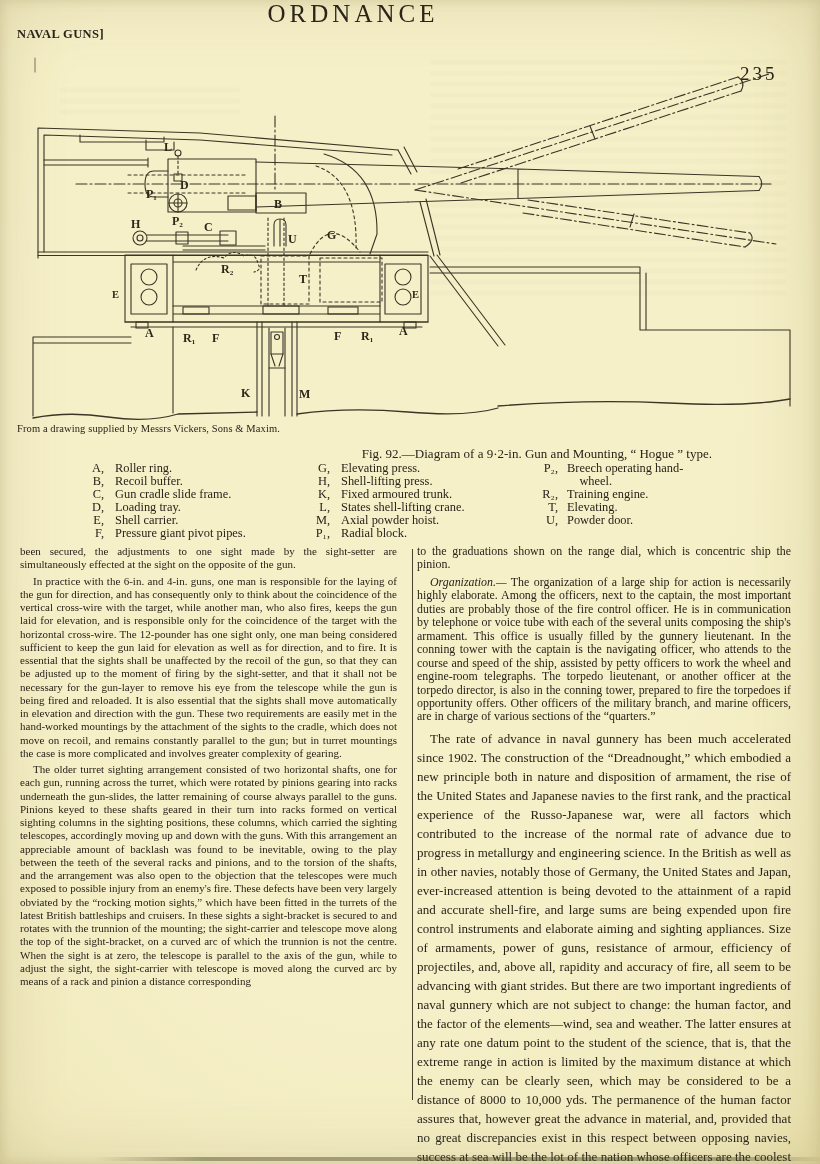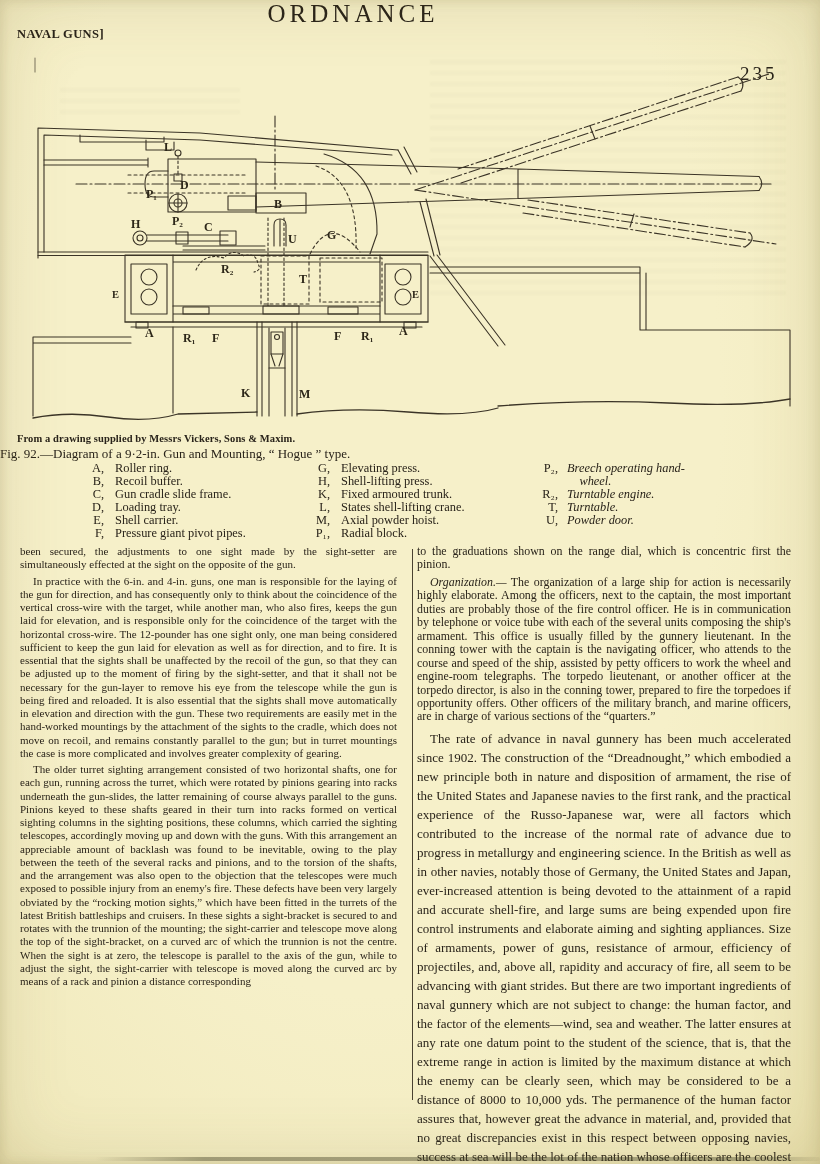--- a/index.html
+++ b/index.html
@@ -10,31 +10,31 @@
     font-family:"Liberation Serif","DejaVu Serif",serif;
   }
   .page::after{content:"";position:absolute;inset:0;pointer-events:none;
     box-shadow:inset 0 0 70px rgba(110,95,40,.16), inset -4px 0 14px rgba(110,95,40,.10), inset 4px 0 10px rgba(110,95,40,.08);}
   .hdr-left{position:absolute;left:17px;top:27px;font-size:12.5px;font-weight:600;letter-spacing:.4px;}
   .hdr-title{position:absolute;left:243px;top:0;width:220px;text-align:center;font-size:25px;letter-spacing:4px;}
   .hdr-num{position:absolute;left:740px;top:21px;font-size:19px;letter-spacing:3px;margin-top:42px;}
   .diagram{position:absolute;left:28px;top:56px;width:775px;height:374px;}
   .dl{font-family:"Liberation Serif","DejaVu Serif",serif;font-size:12px;font-weight:700;fill:#2d2719;}
   .dl.sm{font-size:10.5px;}
-  .attrib{position:absolute;left:17px;top:433px;font-size:10.5px;font-weight:700;letter-spacing:.1px;}
-  .caption{position:absolute;left:0;top:446px;width:712px;text-align:left;font-size:13px;}
+  .attrib{position:absolute;left:17px;top:423px;font-size:10.5px;font-weight:400;letter-spacing:.1px;}
+  .caption{position:absolute;left:0;top:446px;width:712px;text-align:right;font-size:13px;}
   .lcol{position:absolute;top:462px;}
   .lcol1{left:58px;width:210px;}
   .lcol2{left:284px;width:230px;}
   .lcol3{left:508px;width:300px;}
   .lrow{display:flex;font-size:12.4px;line-height:13.1px;}
   .let{flex:none;width:46px;text-align:right;}
   .lcol3 .let{width:50px;}
   .ltx{margin-left:11px;white-space:pre-line;}
-  .lcol3 .ltx{margin-left:9px;width:236px;font-style:italic;}
+  .lcol3 .ltx{margin-left:9px;width:236px;}
   .colL{position:absolute;left:20px;top:545px;width:377px;font-size:11px;line-height:13.25px;text-align:justify;}
   .colR{position:absolute;left:417px;top:545px;width:374px;font-size:11.9px;line-height:13.45px;text-align:justify;}
   .colL p,.colR p{margin:0 0 3px 0;}
   .ind{text-indent:13px;}
   .mt1{margin-top:4px !important;}
   .small{font-size:13px;line-height:19px;position:relative;margin-top:5px !important;}
   .sig{position:absolute;right:2px;bottom:0;white-space:nowrap;text-decoration:underline;}
   .divider{position:absolute;left:412px;top:549px;width:1px;height:551px;background:#4a4231;}
   .ghost{position:absolute;pointer-events:none;opacity:.55;filter:blur(1px);
     background:repeating-linear-gradient(to bottom, rgba(125,135,95,.07) 0 4px, rgba(125,135,95,0) 4px 11px);}
@@ -219,41 +219,41 @@
   </div>
 
   <div class="lcol lcol3">
     <div class="lrow">
         <span class="let">P₂,</span>
         <span class="ltx">Breech operating hand-
 &nbsp;&nbsp;&nbsp;&nbsp;wheel.</span>
       </div>
     <div class="lrow">
         <span class="let">R₂,</span>
-        <span class="ltx">Turntable engine.</span>
+        <span class="ltx">Training engine.</span>
       </div>
     <div class="lrow">
         <span class="let">T,</span>
-        <span class="ltx">Turntable.</span>
+        <span class="ltx">Elevating.</span>
       </div>
     <div class="lrow">
         <span class="let">U,</span>
         <span class="ltx">Powder door.</span>
       </div>
   </div>
 
   <div class="divider"></div>
 
   <div class="colL">
     <p>been secured, the adjustments to one sight made by the sight-setter are simultaneously effected at the sight on the opposite of the gun.</p>
     <p class="ind">In practice with the 6-in. and 4-in. guns, one man is responsible for the laying of the gun for direction, and has consequently only to think about the coincidence of the vertical cross-wire with the target, while another man, who also fires, keeps the gun laid for elevation, and is responsible only for the coincidence of the target with the horizontal cross-wire. The 12-pounder has one sight only, one man being considered sufficient to keep the gun laid for elevation as well as for direction, and to fire. It is essential that the sights shall be unaffected by the recoil of the gun, so that they can be adjusted up to the moment of firing by the sight-setter, and that it shall not be necessary for the gun-layer to remove his eye from the telescope while the gun is being fired and reloaded. It is also essential that the sights shall move automatically in elevation and direction with the gun. These two requirements are easily met in the hand-worked mountings by the attachment of the sights to the cradle, which does not move on recoil, and remains constantly parallel to the gun; but in turret mountings the case is more complicated and involves greater complexity of gearing.</p>
     <p class="ind">The older turret sighting arrangement consisted of two horizontal shafts, one for each gun, running across the turret, which were rotated by pinions gearing into racks underneath the gun-slides, the latter remaining of course always parallel to the guns. Pinions keyed to these shafts geared in their turn into racks formed on vertical sighting columns in the sighting positions, these columns, which carried the sighting telescopes, accordingly moving up and down with the guns. With this arrangement an appreciable amount of backlash was found to be inevitable, owing to the play between the teeth of the several racks and pinions, and to the torsion of the shafts, and the arrangement was also open to the objection that the telescopes were much exposed to possible injury from an enemy's fire. These defects have been very largely obviated by the “rocking motion sights,” which have been fitted in the turrets of the latest British battleships and cruisers. In these sights a sight-bracket is secured to and rotates with the trunnion of the mounting; the sight-carrier and telescope move along the top of the sight-bracket, on a curved arc of which the trunnion is not the centre. When the sight is at zero, the telescope is parallel to the axis of the gun, while to adjust the sight, the sight-carrier with telescope is moved along the curved arc by means of a rack and pinion a distance corresponding</p>
   </div>
 
   <div class="colR">
-    <p>to the graduations shown on the range dial, which is concentric first the pinion.</p>
+    <p>to the graduations shown on the range dial, which is concentric ship the pinion.</p>
     <p class="ind mt1"><i>Organization.—</i><span> The organization of a large ship for action is necessarily highly elaborate. Among the officers, next to the captain, the most important duties are probably those of the fire control officer. He is in communication by telephone or voice tube with each of the several units composing the ship's armament. This office is usually filled by the gunnery lieutenant. In the conning tower with the captain is the navigating officer, who attends to the course and speed of the ship, assisted by petty officers to work the wheel and engine-room telegraphs. The torpedo lieutenant, or another officer at the torpedo director, is also in the conning tower, prepared to fire the torpedoes if opportunity offers. Other officers of the military branch, and marine officers, are in charge of various sections of the “quarters.”</span></p>
     <p class="ind small"><span>The rate of advance in naval gunnery has been much accelerated since 1902. The construction of the “Dreadnought,” which embodied a new principle both in nature and disposition of armament, the rise of the United States and Japanese navies to the first rank, and the practical experience of the Russo-Japanese war, were all factors which contributed to the increase of the normal rate of advance due to progress in metallurgy and engineering science. In the British as well as in other navies, notably those of Germany, the United States and Japan, ever-increased attention is being devoted to the attainment of a rapid and accurate shell-fire, and large sums are being expended upon fire control instruments and elaborate aiming and sighting appliances. Size of armaments, power of guns, resistance of armour, efficiency of projectiles, and, above all, rapidity and accuracy of fire, all seem to be advancing with giant strides. But there are two important ingredients of naval gunnery which are not subject to change: the human factor, and the factor of the elements—wind, sea and weather. The latter ensures at any rate one datum point to the student of the science, that is, that the extreme range in action is limited by the maximum distance at which the enemy can be clearly seen, which may be considered to be a distance of 8000 to 10,000 yds. The permanence of the human factor assures that, however great the advance in material, and, provided that no great discrepancies exist in this respect between opposing navies, success at sea will be the lot of the nation whose officers are the coolest and most intelligent, whose men are the best disciplined and best trained, and whose navy is in all respects the most imbued with the habits and traditions of the sea.</span><span class="sig">(S. Fr.)</span></p>
   </div>
 
   <div class="scan-bottom"></div>
 
 </div>
 
 </body></html>

